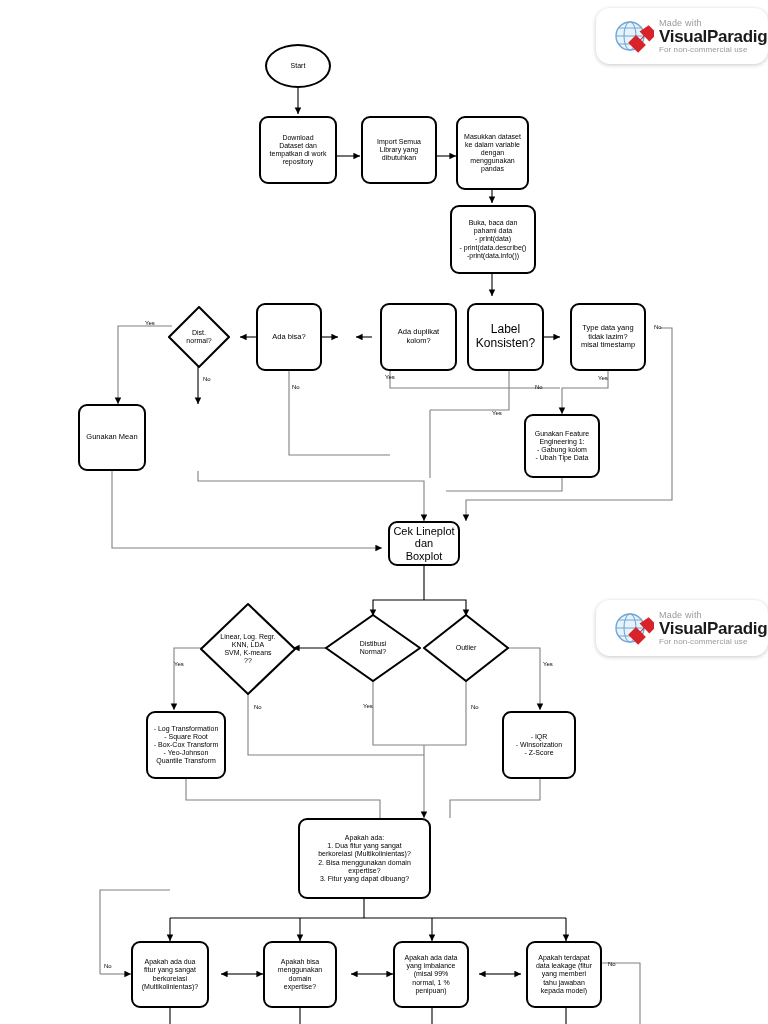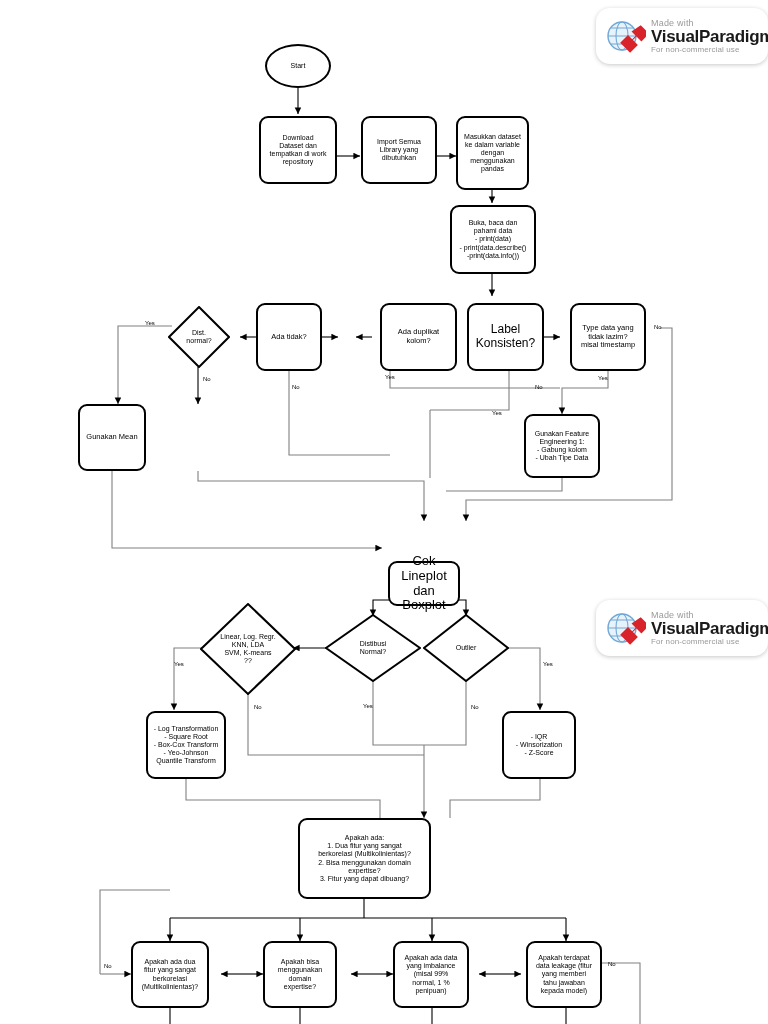--- a/index.html
+++ b/index.html
@@ -77,21 +77,21 @@
   }
   .watermark {
     position: absolute;
     width: 172px;
     height: 56px;
     background: #ffffff;
     border-radius: 14px;
     box-shadow: 0 1px 4px rgba(0,0,0,0.22);
     display: flex;
     align-items: center;
-    padding-left: 8px;
+    padding-left: 16px;
     box-sizing: border-box;
   }
   .wm-logo {
     position: relative;
     width: 42px;
     height: 42px;
     flex: 0 0 42px;
   }
   .wm-text {
     margin-left: 5px;
@@ -250,40 +250,40 @@
 -print(data.info())</div>
 
   <div class="diamond-wrap" style="left:168px; top:306px; width:62px; height:62px;">
     <svg class="diamond-shape" viewBox="0 0 62 62">
       <polygon points="31,1 61,31 31,61 1,31" fill="#ffffff" stroke="#000000" stroke-width="2"></polygon>
     </svg>
     <div class="diamond-label" style="font-size:7px;">Dist.
 normal?</div>
   </div>
 
-  <div class="node proc" style="left:256px; top:303px; width:66px; height:68px; font-size:7.5px;">Ada tidak?</div>
+  <div class="node proc" style="left:256px; top:303px; width:66px; height:68px; font-size:7.5px;">Ada bisa?</div>
 
   <div class="node proc" style="left:356px; top:303px; width:77px; height:68px; font-size:7.5px;margin-left:24px;">Ada duplikat
 kolom?</div>
 
   <div class="node proc" style="left:467px; top:303px; width:77px; height:68px; font-size:12px;">Label Konsisten?</div>
 
   <div class="node proc" style="left:570px; top:303px; width:76px; height:68px; font-size:7.5px;">Type data yang
 tidak lazim?
 misal timestamp</div>
 
   <div class="node proc" style="left:78px; top:404px; width:68px; height:67px; font-size:7.5px;">Gunakan Mean</div>
 
 
   <div class="node proc" style="left:524px; top:414px; width:76px; height:64px; font-size:7px;">Gunakan Feature
 Engineering 1:
 - Gabung kolom
 - Ubah Tipe Data</div>
 
-  <div class="node proc" style="left:388px; top:521px; width:72px; height:45px; font-size:13px;margin-top:40px;">Cek Lineplot dan
+  <div class="node proc" style="left:388px; top:521px; width:72px; height:45px; font-size:11px;">Cek Lineplot dan
 Boxplot</div>
 
   <div class="diamond-wrap" style="left:200px; top:603px; width:96px; height:92px;">
     <svg class="diamond-shape" viewBox="0 0 96 92">
       <polygon points="48,1 95,46 48,91 1,46" fill="#ffffff" stroke="#000000" stroke-width="2"></polygon>
     </svg>
     <div class="diamond-label" style="font-size:7px;">Linear, Log. Regr.
 KNN, LDA
 SVM, K-means
 ??</div>

